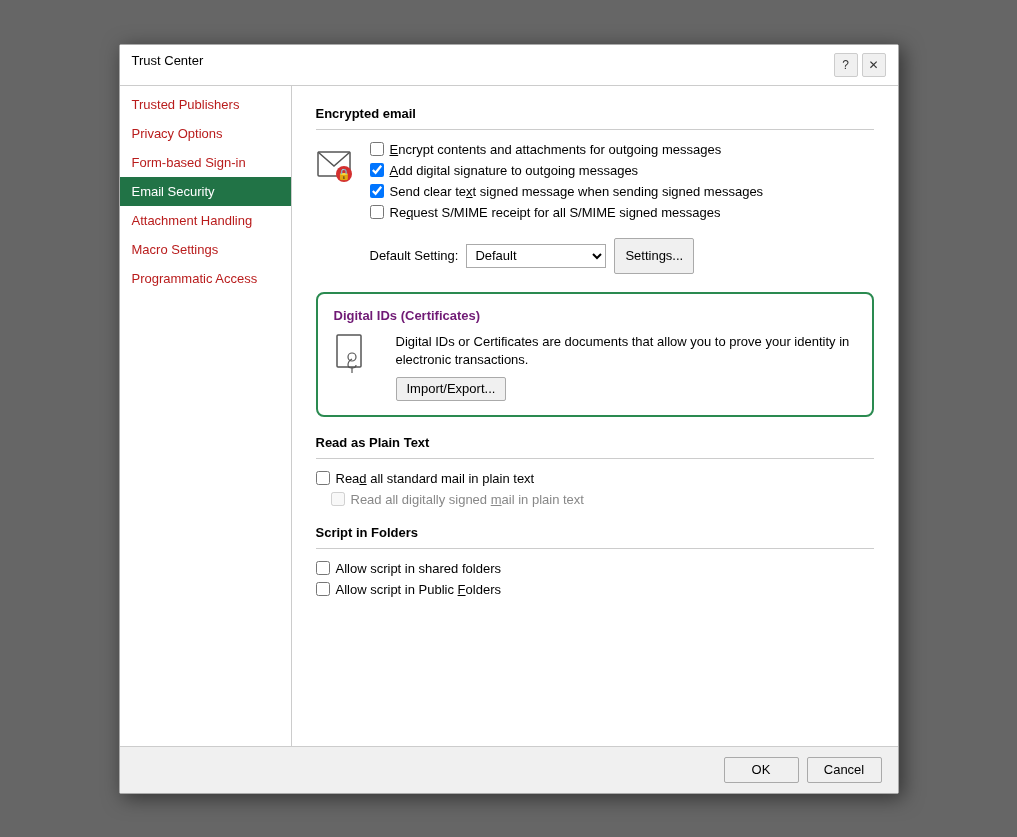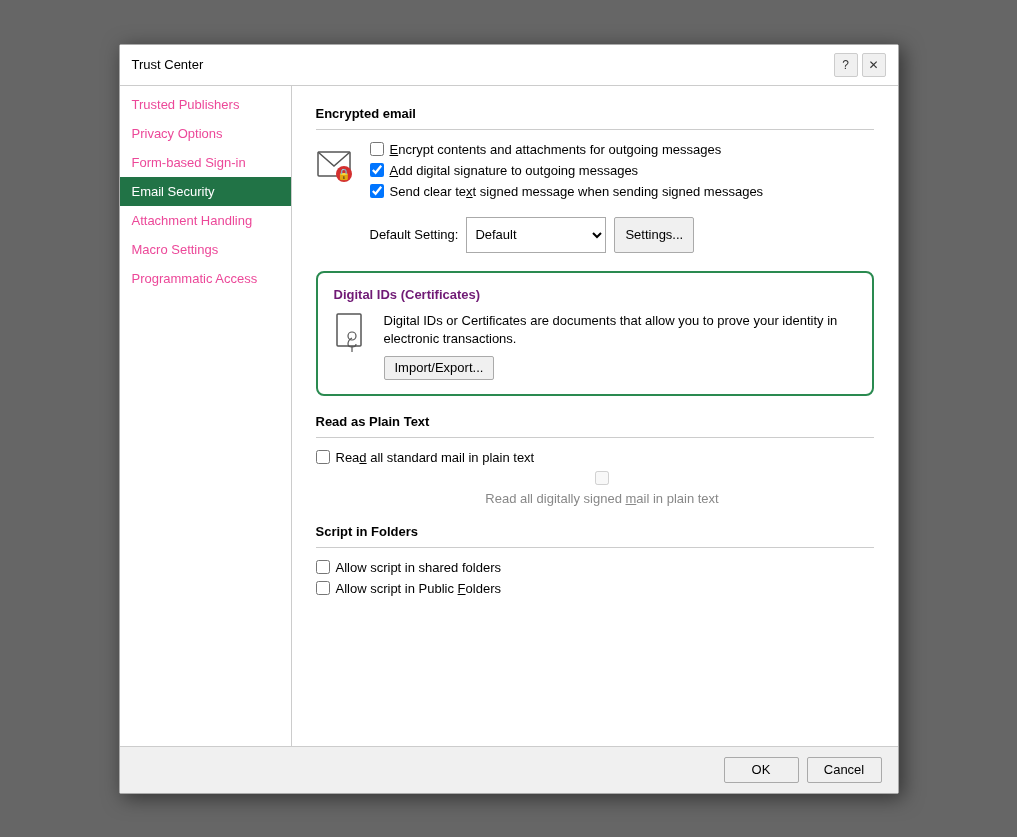--- a/index.html
+++ b/index.html
@@ -15,21 +15,20 @@
     .window {
       width: 780px;
       background: #f0f0f0;
       border: 1px solid #aaa;
       box-shadow: 4px 4px 20px rgba(0,0,0,0.5);
       border-radius: 2px;
     }
     .title-bar {
       background: #ffffff;
       display: flex;
-      align-items: center;
       justify-content: space-between;
       padding: 8px 12px;
       border-bottom: 1px solid #ccc;
     }
     .title-bar-left {
       font-size: 13px;
       font-weight: normal;
       color: #000;
     }
     .title-bar-right {
@@ -57,21 +56,21 @@
     .sidebar {
       width: 172px;
       background: #fff;
       border-right: 1px solid #ccc;
       padding: 4px 0;
       flex-shrink: 0;
     }
     .sidebar-item {
       padding: 7px 12px;
       cursor: pointer;
-      color: #ec4899;
+      color: #b91c1c;
       font-size: 13px;
       white-space: nowrap;
     }
     .sidebar-item.active {
       background: #217346;
       color: #fff;
     }
     .main-panel {
       flex: 1;
       background: #fff;
@@ -120,21 +119,21 @@
     .default-setting-row {
       display: flex;
       align-items: center;
       gap: 8px;
       margin-top: 6px;
       margin-left: 54px;
       font-size: 13px;
     }
     .default-select {
       width: 140px;
-      height: 36px;
+      height: 24px;
       border: 1px solid #aaa;
       background: #fff;
       font-size: 13px;
       padding: 0 4px;
       cursor: pointer;
     }
     .settings-btn {
       height: 36px;
       padding: 0 10px;
       border: 1px solid #aaa;
@@ -151,21 +150,21 @@
     }
     .digital-ids-header {
       font-weight: bold;
       font-size: 13px;
       margin-bottom: 10px;
       color: #701a75;
     }
     .digital-ids-content {
       display: flex;
       align-items: flex-start;
-      gap: 14px;
+      gap: 26px;
     }
     .cert-icon {
       width: 36px;
       height: 44px;
       flex-shrink: 0;
     }
     .digital-ids-text {
       font-size: 13px;
       color: #000;
       line-height: 1.4;
@@ -248,20 +247,24 @@
             <input type="checkbox" id="encrypt-contents" style="">
             <label for="encrypt-contents"><span class="underline-char">E</span>ncrypt contents and attachments for outgoing messages</label>
           </div>
           <div class="checkbox-row">
             <input type="checkbox" id="add-digital-sig" checked="" style="">
             <label for="add-digital-sig"><span class="underline-char">A</span>dd digital signature to outgoing messages</label>
           </div>
           <div class="checkbox-row">
             <input type="checkbox" id="send-clear-text" checked="" style="">
             <label for="send-clear-text">Send clear te<span class="underline-char">x</span>t signed message when sending signed messages</label>
+          </div>
+          <div class="checkbox-row">
+            <input type="checkbox" id="request-smime" style="">
+            <label for="request-smime">Re<span class="underline-char">q</span>uest S/MIME receipt for all S/MIME signed messages</label>
           </div>
         </div>
       </div>
 
       <div class="default-setting-row">
         <span>Default Setting:</span>
         <select class="default-select">
           <option>Default</option>
         </select>
         <button class="settings-btn">Settings...</button>
@@ -286,21 +289,21 @@
         </div>
       </div>
 
       <div class="plain-text-section">
         <div class="section-title">Read as Plain Text</div>
         <hr class="section-divider">
         <div class="checkbox-row">
           <input type="checkbox" id="read-standard" style="">
           <label for="read-standard">Rea<span class="underline-char">d</span> all standard mail in plain text</label>
         </div>
-        <div class="checkbox-row disabled-text" style="margin-left: 15px; flex-direction: column;">
+        <div class="checkbox-row disabled-text" style="margin-left: 15px;">
           <input type="checkbox" id="read-signed" disabled="" style="">
           <label for="read-signed">Read all digitally signed <span class="underline-char">m</span>ail in plain text</label>
         </div>
       </div>
 
       <div class="script-section">
         <div class="section-title">Script in Folders</div>
         <hr class="section-divider">
         <div class="checkbox-row">
           <input type="checkbox" id="allow-shared" style="">

